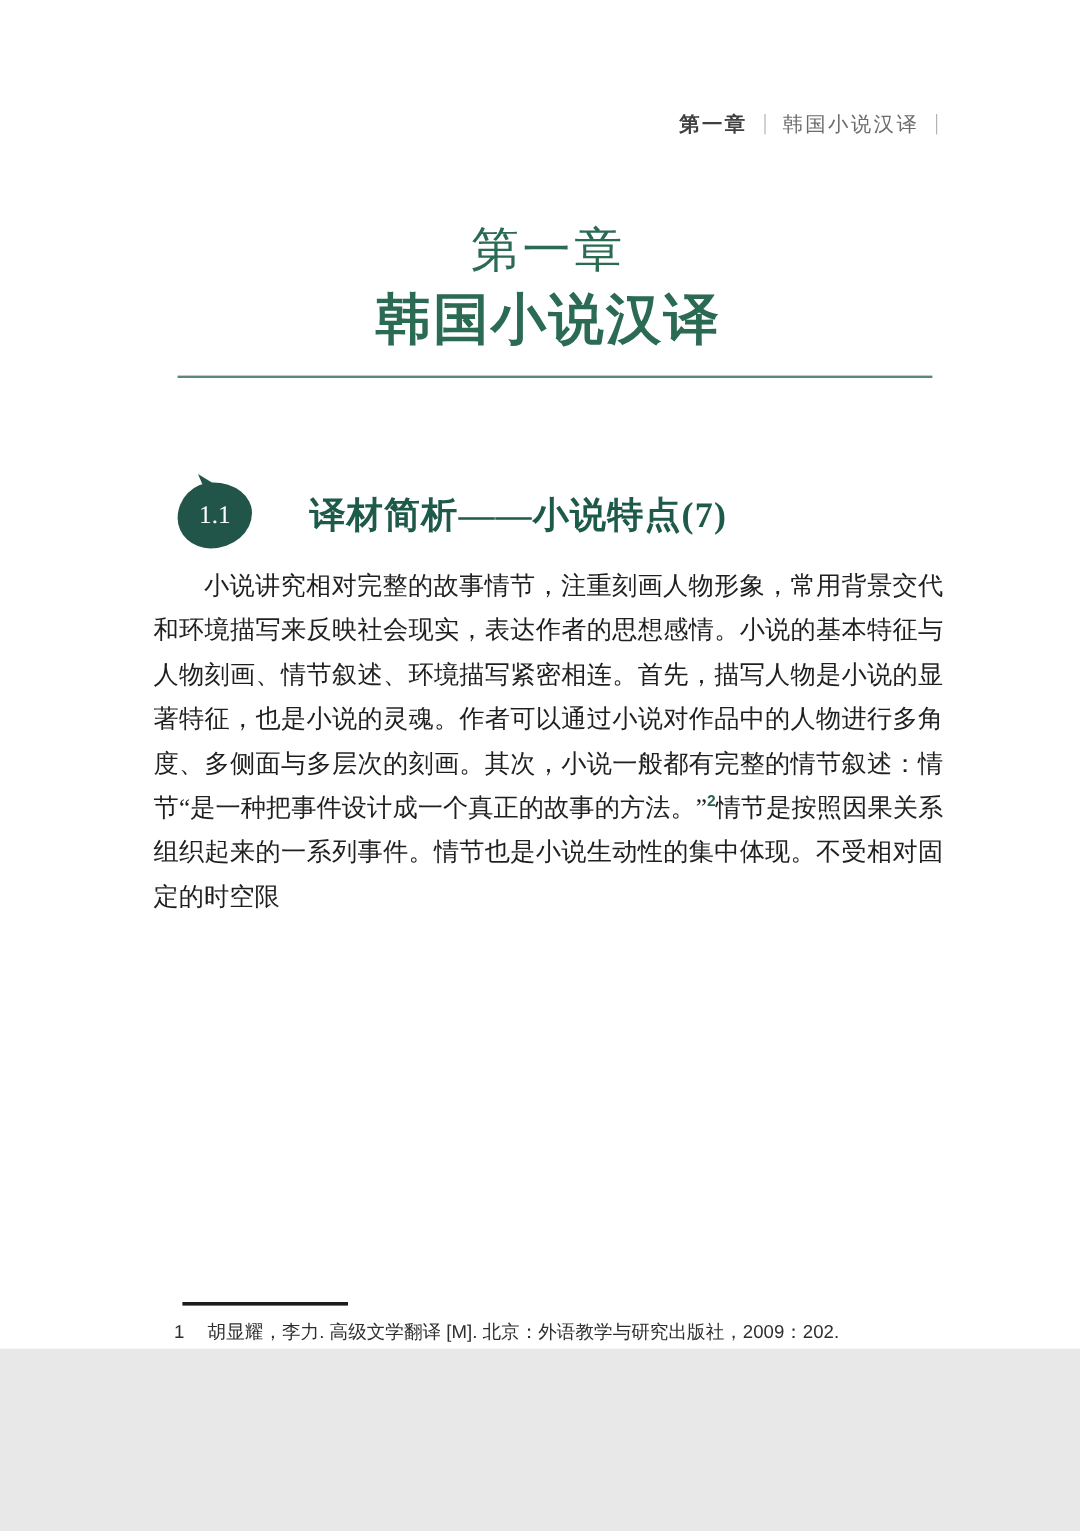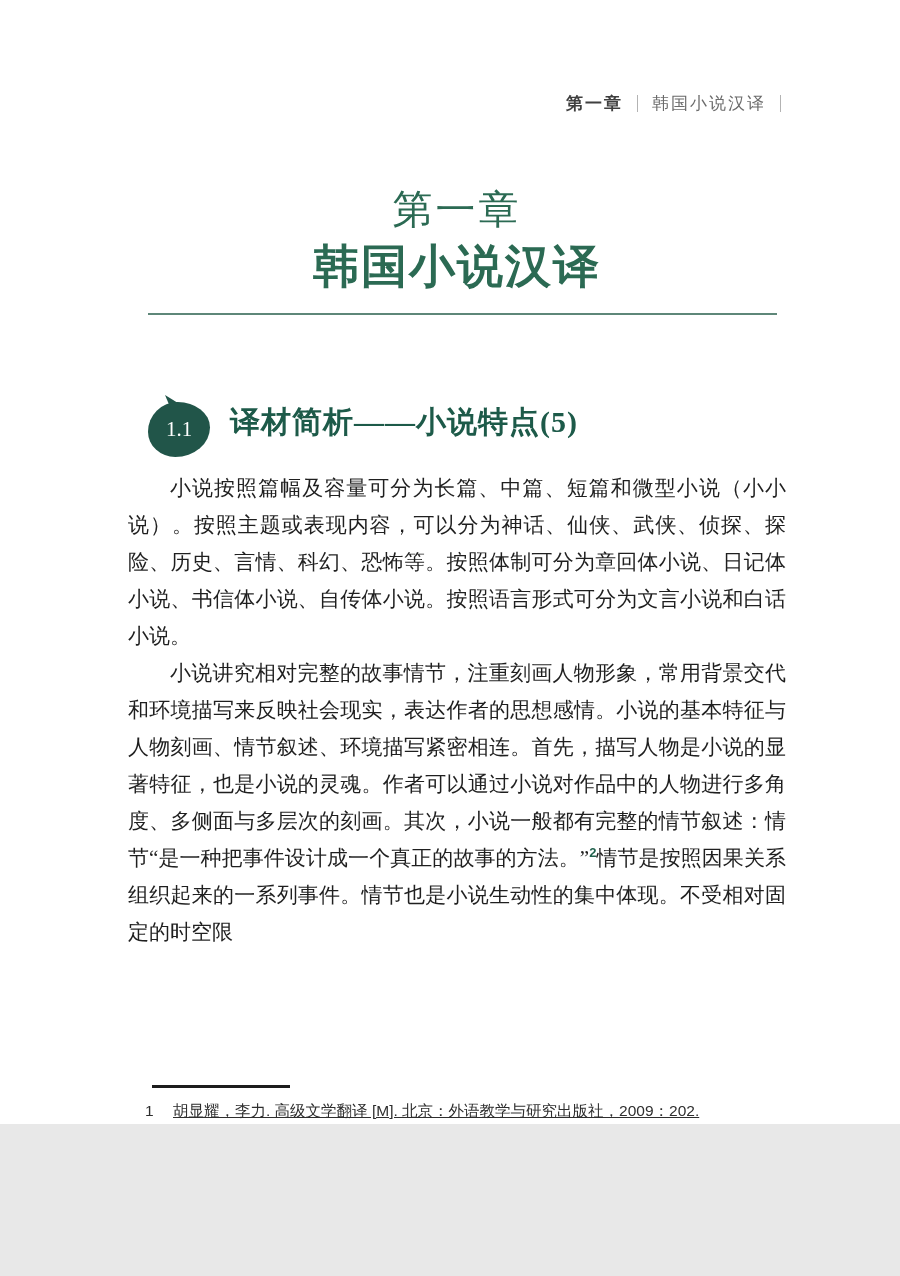--- a/index.html
+++ b/index.html
@@ -55,20 +55,22 @@
     height: 2px;
     background: #5e8779;
   }
 
   
   .section-heading {
     position: absolute;
     top: 402px;
     left: 148px;
     display: flex;
+    align-items: center;
+    gap: 28px;
   }
   .section-blob {
     position: relative;
     width: 62px;
     height: 55px;
     background: #215549;
     border-radius: 48% 52% 56% 44% / 54% 46% 54% 46%;
     flex: 0 0 auto;
   }
   .section-blob::before {
@@ -137,21 +139,21 @@
     top: 1096px;
     left: 145px;
     width: 645px;
     font-family: "Liberation Sans", "DejaVu Sans", sans-serif;
     font-size: 15.5px;
     line-height: 30px;
     color: #2e2e2e;
   }
   .footnote { display: flex; }
   .footnote .fn-num { flex: 0 0 28px; }
-  .footnote .fn-text { flex: 1 1 auto; text-decoration: underline; }
+  .footnote .fn-text { flex: 1 1 auto; }
 
   
   .page-number {
     position: absolute;
     top: 1180px;
     left: 0;
     width: 100%;
     text-align: center;
     color: #9a9a9a;
     font-size: 16px;
@@ -173,25 +175,24 @@
   <div class="title-block">
     <div class="title-line1">第一章</div>
     <div class="title-line2">韩国小说汉译</div>
   </div>
   <div class="title-rule"></div>
 
   <div class="section-heading">
     <div class="section-blob">
       <span class="num">1.1</span>
     </div>
-    <div class="section-title">译材简析——小说特点(5)</div>
+    <div class="section-title">译材简析——小说特点(7)</div>
   </div>
 
   <div class="body-text">
-    <p><span>小说按照篇幅及容量可分为长篇、中篇、短篇和微型小说（小小说）。按照主题或表现内容，可以分为神话、仙侠、武侠、侦探、探险、历史、言情、科幻、恐怖等。按照体制可分为章回体小说、日记体小说、书信体小说、自传体小说。按照语言形式可分为文言小说和白话小说。</span></p>
     <p><span>小说讲究相对完整的故事情节，注重刻画人物形象，常用背景交代和环境描写来反映社会现实，表达作者的思想感情。小说的基本特征与人物刻画、情节叙述、环境描写紧密相连。首先，描写人物是小说的显著特征，也是小说的灵魂。作者可以通过小说对作品中的人物进行多角度、多侧面与多层次的刻画。其次，小说一般都有完整的情节叙述：情节“是一种把事件设计成一个真正的故事的方法。”</span><sup>2</sup><span>情节是按照因果关系组织起来的一系列事件。情节也是小说生动性的集中体现。不受相对固定的时空限</span></p>
   </div>
 
   <div class="footnote-rule"></div>
   <div class="footnotes">
     <div class="footnote">
       <span class="fn-num">1</span>
       <span class="fn-text">胡显耀，李力. 高级文学翻译 [M]. 北京：外语教学与研究出版社，2009：202.</span>
     </div>
     <div class="footnote">

